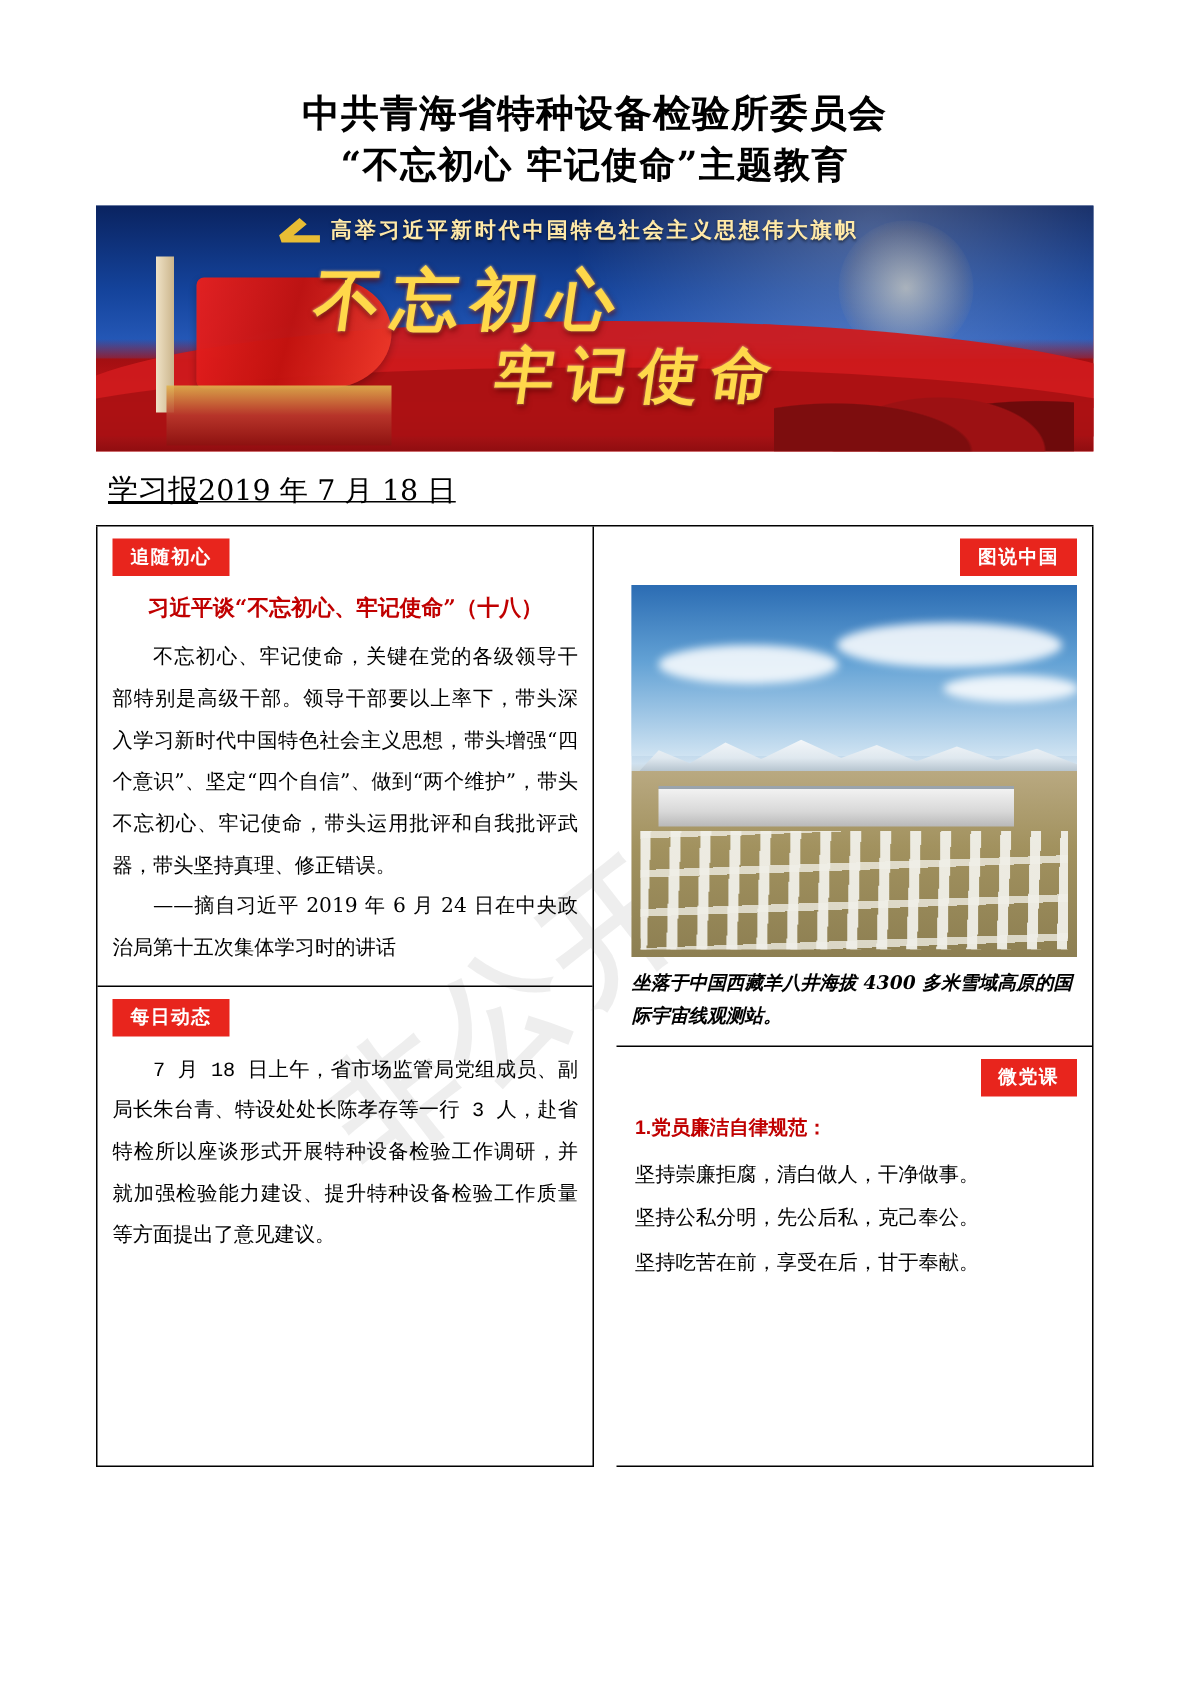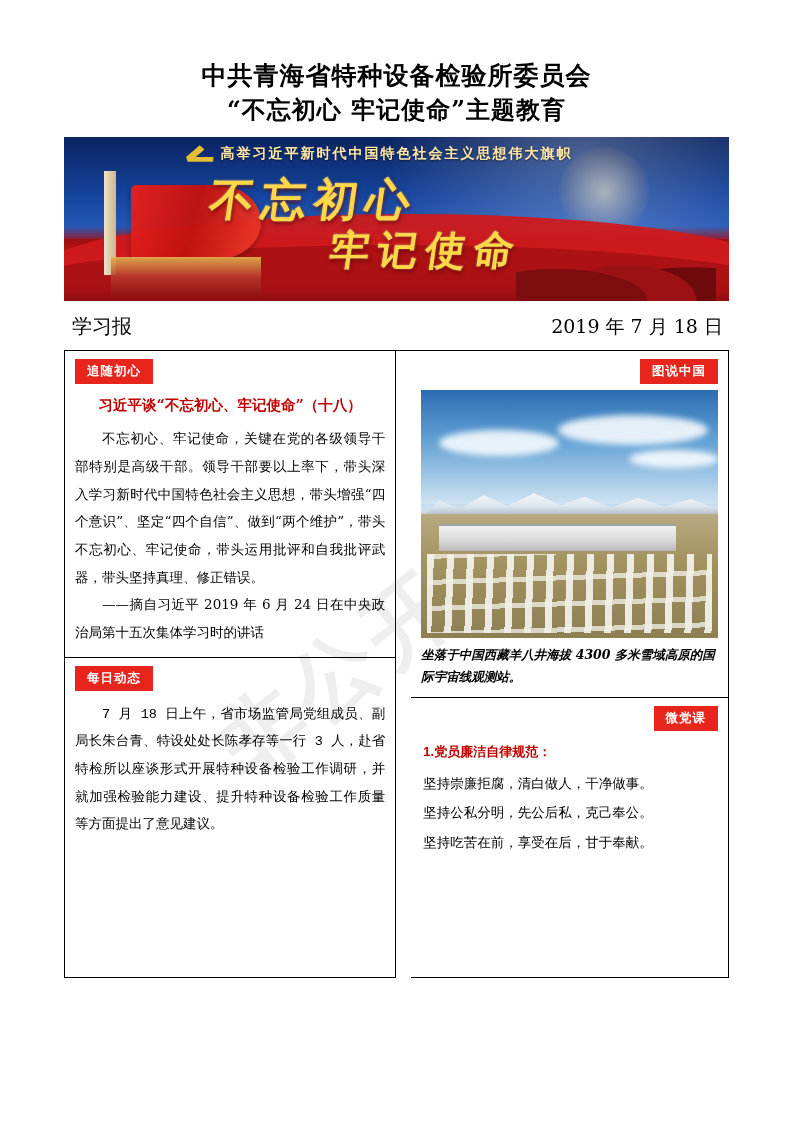--- a/index.html
+++ b/index.html
@@ -132,24 +132,24 @@
     background:
       radial-gradient(ellipse at 20% 100%, #7d0d0e 0 40%, rgba(0,0,0,0) 41%),
       radial-gradient(ellipse at 55% 100%, #9c1113 0 45%, rgba(0,0,0,0) 46%),
       radial-gradient(ellipse at 88% 100%, #6e0a0b 0 42%, rgba(0,0,0,0) 43%);
   }
 
   
   .issue-line {
     display: flex;
     align-items: baseline;
-    justify-content: space-between;
     padding: 12px 6px 10px 8px;
     font-size: 20px;
     font-family: "DejaVu Serif", "Liberation Serif", serif;
+    text-decoration: underline;
   }
   .issue-name { flex: 0 0 auto; }
   .issue-number { flex: 1 1 auto; text-align: center; }
   .issue-date { flex: 0 0 auto; font-size: 19px; }
 
   
   .content {
     display: flex;
     gap: 15px;
     border-top: 1px solid #000;

